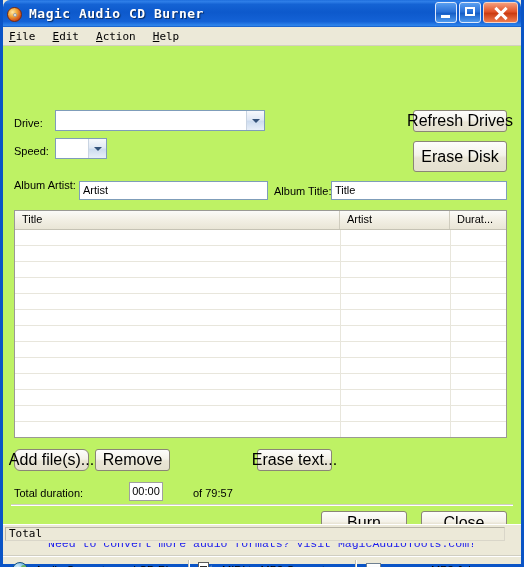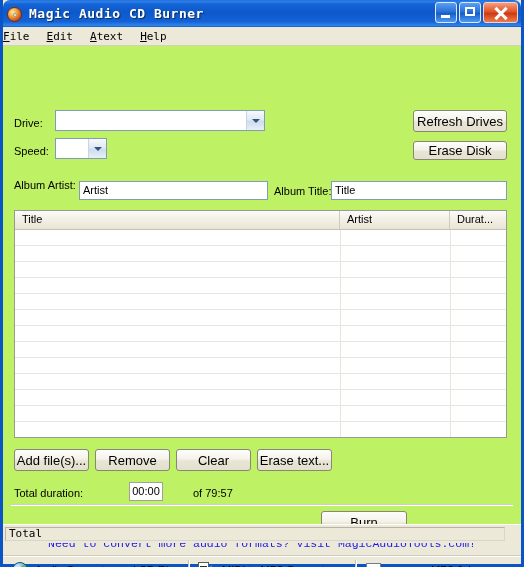--- a/index.html
+++ b/index.html
@@ -123,21 +123,21 @@
   .cap-close .x1 { transform: rotate(45deg); }
   .cap-close .x2 { transform: rotate(-45deg); }
 
   
   .menubar {
     height: 18px;
     background: #ece9d8;
     border-bottom: 1px solid #d4d0c0;
     display: flex;
     align-items: center;
-    padding-left: 0;
+    padding-left: 6px;
   }
   .menu-item {
     font-family: "DejaVu Sans Mono", monospace;
     font-size: 11px;
     color: #000000;
     padding: 1px 9px 1px 0;
     margin-right: 8px;
     white-space: nowrap;
     cursor: default;
   }
@@ -218,21 +218,21 @@
   }
 
   
   .btn {
     position: absolute;
     box-sizing: border-box;
     background: linear-gradient(to bottom, #fdfdfc 0%, #f4f2e9 45%, #e9e5d5 55%, #e4e0cf 100%);
     border: 1px solid #8a8676;
     border-radius: 3px;
     font-family: "Liberation Sans", sans-serif;
-    font-size: 13px;
+    font-size: 16px;
     color: #000000;
     display: flex;
     align-items: center;
     justify-content: center;
     white-space: nowrap;
     cursor: default;
   }
 
   
   .listview {
@@ -451,40 +451,40 @@
         <div class="cap-btn cap-close">
           <span class="x1"></span>
             <span class="x2"></span>
         </div>
       </div>
     </div>
 
     <div class="menubar">
       <div class="menu-item"><span class="acc">F</span><span>ile</span></div>
       <div class="menu-item"><span class="acc">E</span><span>dit</span></div>
-      <div class="menu-item"><span class="acc">A</span><span>text</span></div>
+      <div class="menu-item"><span class="acc">A</span><span>ction</span></div>
       <div class="menu-item"><span class="acc">H</span><span>elp</span></div>
     </div>
 
     <div class="client">
 
       <div class="lbl" style="left:11px; top:71px;">Drive:</div>
       <div class="combo" style="left:52px; top:64px; width:210px;">
         <div class="combo-value"></div>
         <div class="combo-arrow"></div>
       </div>
 
       <div class="lbl" style="left:11px; top:99px;">Speed:</div>
       <div class="combo" style="left:52px; top:92px; width:52px;">
         <div class="combo-value"></div>
         <div class="combo-arrow"></div>
       </div>
 
       <div class="btn" style="left:410px; top:64px; width:94px; height:22px;">Refresh Drives</div>
-      <div class="btn" style="left:410px; top:95px; width:94px; height:19px;text-align:right;">Erase Disk</div>
+      <div class="btn" style="left:410px; top:95px; width:94px; height:31px;text-align:right;">Erase Disk</div>
 
       <div class="lbl" style="left:11px; top:133px;">Album Artist:</div>
       <div class="textfield" style="left:76px; top:135px; width:189px;">Artist</div>
       <div class="lbl" style="left:271px; top:139px;">Album Title:</div>
       <div class="textfield" style="left:328px; top:135px; width:176px;">Title</div>
 
       <div class="listview" style="left:11px; top:164px; width:493px; height:228px;">
         <div class="lv-header">
           <div class="lv-col" style="width:325px;">Title</div>
           <div class="lv-col" style="width:110px;">Artist</div>
@@ -502,32 +502,32 @@
           <div class="lv-row"></div>
           <div class="lv-row"></div>
           <div class="lv-row"></div>
           <div class="lv-row"></div>
           <div class="lv-row"></div>
           <div class="lv-row"></div>
           <div class="lv-row"></div>
         </div>
       </div>
 
-      <div class="btn" style="left:11px; top:403px; width:75px; height:22px;">Add file(s)...</div>
+      <div class="btn" style="left:11px; top:403px; width:75px; height:22px;border-radius:6px;">Add file(s)...</div>
       <div class="btn" style="left:92px; top:403px; width:75px; height:22px;">Remove</div>
-      <div class="btn" style="left:173px; top:403px; width:75px; height:22px;">Clear</div>
       <div class="btn" style="left:254px; top:403px; width:75px; height:22px;">Erase text...</div>
 
       <div class="lbl" style="left:11px; top:441px;">Total duration:</div>
       <div class="textfield readonly-center" style="left:126px; top:436px; width:34px;">00:00</div>
       <div class="lbl" style="left:190px; top:441px;">of 79:57</div>
 
       <div class="hr" style="left:8px; top:458px; width:502px;"></div>
 
       <div class="btn" style="left:318px; top:465px; width:86px; height:23px;">Burn</div>
+      <div class="btn" style="left:418px; top:465px; width:86px; height:23px;">Close</div>
 
       <div class="promo-link" style="left:0; top:491px;font-family:Liberation Mono, monospace;">Need to convert more audio formats? Visit MagicAudioTools.com!</div>
 
       <div class="hr" style="left:0px; top:509px; width:518px;"></div>
 
       <div class="product-bar" style="top:511px;">
         <div class="product" style="width:185px; padding-left:8px;">
           <div class="pic">
               <div class="ic-globe"></div>
             </div>

